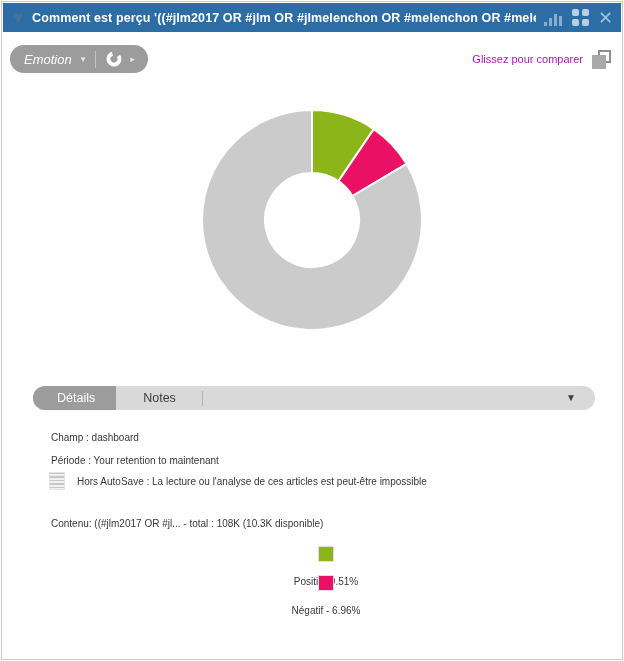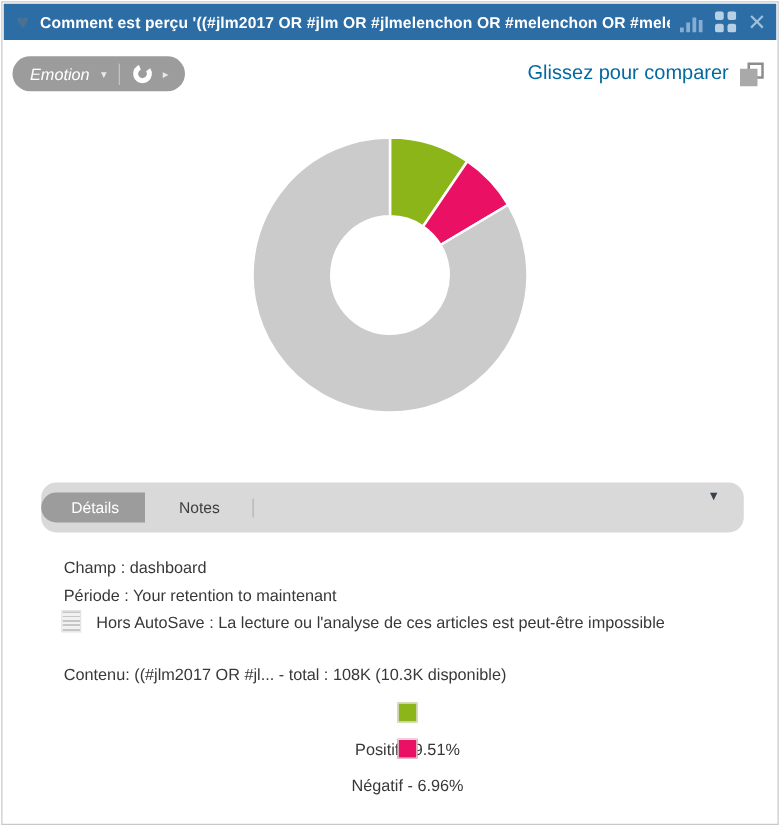--- a/index.html
+++ b/index.html
@@ -53,33 +53,33 @@
     color: #fff;
   }
   .pill .metric-btn { display: flex; align-items: center; gap: 9px; cursor: pointer; }
   .pill .metric-label { font-size: 13px; font-style: italic; }
   .pill .caret-down { font-size: 9px; color: #e8e8e8; }
   .pill .pill-divider { width: 1px; height: 17px; background: #c3c3c3; margin: 0 10px; }
   .pill .charttype-btn { display: flex; align-items: center; gap: 8px; cursor: pointer; }
   .pill .caret-right { font-size: 9px; color: #e8e8e8; }
 
   .compare { display: flex; align-items: center; gap: 9px; }
-  .compare-hint { color: #0369a1; font-size: 16px; }
+  .compare-hint { color: #a21caf; font-size: 11px; }
   .cmp-icon { position: relative; width: 19px; height: 19px; display: inline-block; cursor: grab; }
   .cmp-back { position: absolute; top: 0; right: 0; width: 13px; height: 13px; border: 2px solid #8d8d8d; }
   .cmp-front { position: absolute; bottom: 0; left: 0; width: 14px; height: 14px; background: #a9a9a9; }
 
   
   .chart-area { height: 266px; }
   #donut { display: block; margin: 26px auto 0; }
 
   
   .tabbar {
     margin: 20px 0 0 30px;
-    width: 562px; height: 40px;
+    width: 562px; height: 24px;
     background: #d9d9d9;
     border-radius: 12px;
     display: flex; align-items: center;
     position: relative;
     font-size: 12.5px;
   }
   .tab { line-height: 24px; cursor: pointer; }
   .tab.active {
     background: #9c9c9c; color: #fff;
     border-radius: 12px 0 0 12px;
@@ -88,21 +88,21 @@
   .tab.inactive { color: #3e3e3e; padding: 0 26px 0 27px; }
   .tab-divider { width: 1px; height: 15px; background: #b3b3b3; }
   .tab-caret {
     position: absolute; right: 19px; top: 0;
     line-height: 24px; font-size: 10px; color: #37404d; cursor: pointer;
   }
 
   
   .details {
     padding: 20px 20px 0 48px;
-    font-size: 13px; color: #383838;
+    font-size: 10px; color: #383838;
   }
   .details p { line-height: 16px; }
   .line-champ   { margin-bottom: 7px; }
   .line-sujet   { margin-bottom: 5px; white-space: nowrap; }
   .sujet-ellipsis { color: #8f8f8f; letter-spacing: 3px; margin-left: 3px; }
   .line-periode { margin-bottom: 3px; }
   .line-autosave { margin-bottom: 9px; }
   .line-autosave a { color: #383838; text-decoration: underline; cursor: pointer; }
   .hors-row { display: flex; align-items: center; gap: 12px; margin: 0 0 26px -2px; }
   .hors-icon {

